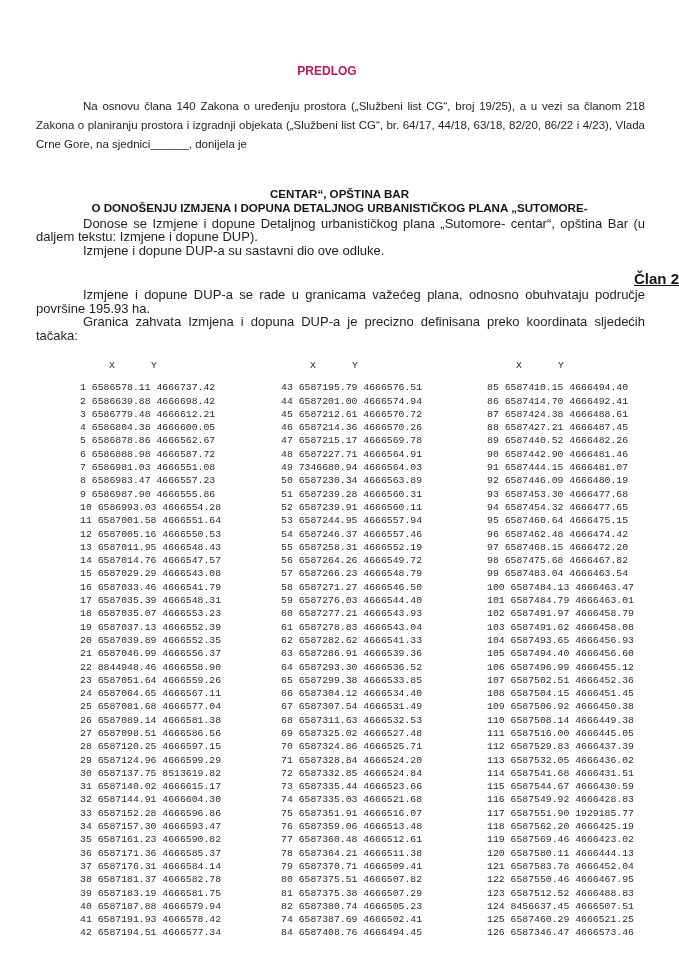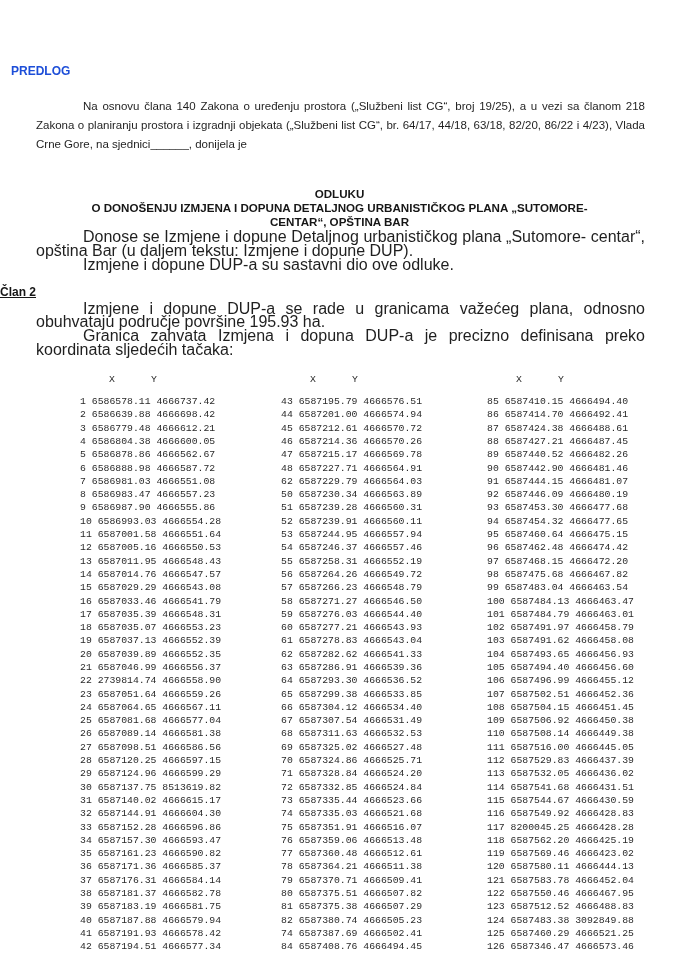--- a/index.html
+++ b/index.html
@@ -10,54 +10,54 @@
     margin: 0 auto;
     background: #ffffff;
     font-family: "Liberation Sans", sans-serif;
     color: #1f1f1f;
     overflow: hidden;
     box-sizing: border-box;
   }
   .tag-row {
     padding-top: 64px;
     padding-right: 36px;
-    text-align: left;
+    text-align: center;
     font-weight: bold;
     font-size: 12px;
     line-height: 14px;
-    color: #1d4ed8;
+    color: #be185d;
     padding-left: 11px;
   }
   .intro {
     margin: 19px 34px 0 36px;
     font-size: 11.5px;
     line-height: 19px;
     text-align: justify;
     text-indent: 47px;
   }
   .heading-block {
     margin-top: 33px;
     text-align: center;
     font-weight: bold;
     font-size: 11.6px;
     line-height: 13.8px;
     color: #161616;
   }
   .heading-block div { padding: 0 60px; }
   .article-heading {
-    text-align: left;
+    text-align: right;
     font-weight: bold;
-    font-size: 12px;
+    font-size: 15px;
     line-height: 13.8px;
     color: #161616;
     text-decoration: underline;
   }
   .para {
     margin: 0 34px 0 36px;
-    font-size: 16px;
+    font-size: 13px;
     line-height: 13.8px;
     text-align: justify;
     text-indent: 47px;
   }
   .clan2 { margin-top: 14px; }
   .mt2 { margin-top: 2px; }
   .coords {
     position: relative;
     margin-top: 16px;
     height: 600px;
@@ -81,23 +81,22 @@
 </head>
 <body>
 
 <div class="page">
 
   <div class="tag-row">PREDLOG</div>
 
   <div class="intro">Na osnovu člana 140 Zakona o uređenju prostora („Službeni list CG“, broj 19/25), a u vezi sa članom 218 Zakona o planiranju prostora i izgradnji objekata („Službeni list CG“, br. 64/17, 44/18, 63/18, 82/20, 86/22 i 4/23), Vlada Crne Gore, na sjednici______, donijela je</div>
 
   <div class="heading-block">
-    <div>ODLUKU</div>
+    <div>CENTAR“, OPŠTINA BAR</div>
     <div>O DONOŠENJU IZMJENA I DOPUNA DETALJNOG URBANISTIČKOG PLANA „SUTOMORE-</div>
-    <div>CENTAR“, OPŠTINA BAR</div>
   </div>
 
   <div class="para mt2">Donose se Izmjene i dopune Detaljnog urbanističkog plana „Sutomore- centar“, opština Bar (u daljem tekstu: Izmjene i dopune DUP).</div>
   <div class="para">Izmjene i dopune DUP-a su sastavni dio ove odluke.</div>
 
   <div class="article-heading clan2">Član 2</div>
 
   <div class="para mt2">Izmjene i dopune DUP-a se rade u granicama važećeg plana, odnosno obuhvataju područje površine 195.93 ha.</div>
   <div class="para">Granica zahvata Izmjena i dopuna DUP-a je precizno definisana preko koordinata sljedećih tačaka:</div>
 
@@ -118,21 +117,21 @@
         <div class="coord-row">12 6587005.16 4666550.53</div>
         <div class="coord-row">13 6587011.95 4666548.43</div>
         <div class="coord-row">14 6587014.76 4666547.57</div>
         <div class="coord-row">15 6587029.29 4666543.08</div>
         <div class="coord-row">16 6587033.46 4666541.79</div>
         <div class="coord-row">17 6587035.39 4666548.31</div>
         <div class="coord-row">18 6587035.07 4666553.23</div>
         <div class="coord-row">19 6587037.13 4666552.39</div>
         <div class="coord-row">20 6587039.89 4666552.35</div>
         <div class="coord-row">21 6587046.99 4666556.37</div>
-        <div class="coord-row">22 2739814.74 4666558.90</div>
+        <div class="coord-row">22 8844948.46 4666558.90</div>
         <div class="coord-row">23 6587051.64 4666559.26</div>
         <div class="coord-row">24 6587064.65 4666567.11</div>
         <div class="coord-row">25 6587081.68 4666577.04</div>
         <div class="coord-row">26 6587089.14 4666581.38</div>
         <div class="coord-row">27 6587098.51 4666586.56</div>
         <div class="coord-row">28 6587120.25 4666597.15</div>
         <div class="coord-row">29 6587124.96 4666599.29</div>
         <div class="coord-row">30 6587137.75 8513619.82</div>
         <div class="coord-row">31 6587140.02 4666615.17</div>
         <div class="coord-row">32 6587144.91 4666604.30</div>
@@ -148,21 +147,21 @@
         <div class="coord-row">42 6587194.51 4666577.34</div>
       </div>
     <div class="coord-column c2">
         <div class="coord-header"><span>X</span><span>Y</span></div>
         <div class="coord-row">43 6587195.79 4666576.51</div>
         <div class="coord-row">44 6587201.00 4666574.94</div>
         <div class="coord-row">45 6587212.61 4666570.72</div>
         <div class="coord-row">46 6587214.36 4666570.26</div>
         <div class="coord-row">47 6587215.17 4666569.78</div>
         <div class="coord-row">48 6587227.71 4666564.91</div>
-        <div class="coord-row">62 6587229.79 4666564.03</div>
+        <div class="coord-row">49 7346680.94 4666564.03</div>
         <div class="coord-row">50 6587230.34 4666563.89</div>
         <div class="coord-row">51 6587239.28 4666560.31</div>
         <div class="coord-row">52 6587239.91 4666560.11</div>
         <div class="coord-row">53 6587244.95 4666557.94</div>
         <div class="coord-row">54 6587246.37 4666557.46</div>
         <div class="coord-row">55 6587258.31 4666552.19</div>
         <div class="coord-row">56 6587264.26 4666549.72</div>
         <div class="coord-row">57 6587266.23 4666548.79</div>
         <div class="coord-row">58 6587271.27 4666546.50</div>
         <div class="coord-row">59 6587276.03 4666544.40</div>
@@ -219,26 +218,26 @@
         <div class="coord-row">107 6587502.51 4666452.36</div>
         <div class="coord-row">108 6587504.15 4666451.45</div>
         <div class="coord-row">109 6587506.92 4666450.38</div>
         <div class="coord-row">110 6587508.14 4666449.38</div>
         <div class="coord-row">111 6587516.00 4666445.05</div>
         <div class="coord-row">112 6587529.83 4666437.39</div>
         <div class="coord-row">113 6587532.05 4666436.02</div>
         <div class="coord-row">114 6587541.68 4666431.51</div>
         <div class="coord-row">115 6587544.67 4666430.59</div>
         <div class="coord-row">116 6587549.92 4666428.83</div>
-        <div class="coord-row">117 8200045.25 4666428.28</div>
+        <div class="coord-row">117 6587551.90 1929185.77</div>
         <div class="coord-row">118 6587562.20 4666425.19</div>
         <div class="coord-row">119 6587569.46 4666423.02</div>
         <div class="coord-row">120 6587580.11 4666444.13</div>
         <div class="coord-row">121 6587583.78 4666452.04</div>
         <div class="coord-row">122 6587550.46 4666467.95</div>
         <div class="coord-row">123 6587512.52 4666488.83</div>
-        <div class="coord-row">124 6587483.38 3092849.88</div>
+        <div class="coord-row">124 8456637.45 4666507.51</div>
         <div class="coord-row">125 6587460.29 4666521.25</div>
         <div class="coord-row">126 6587346.47 4666573.46</div>
       </div>
   </div>
 
 </div>
 
 </body></html>

